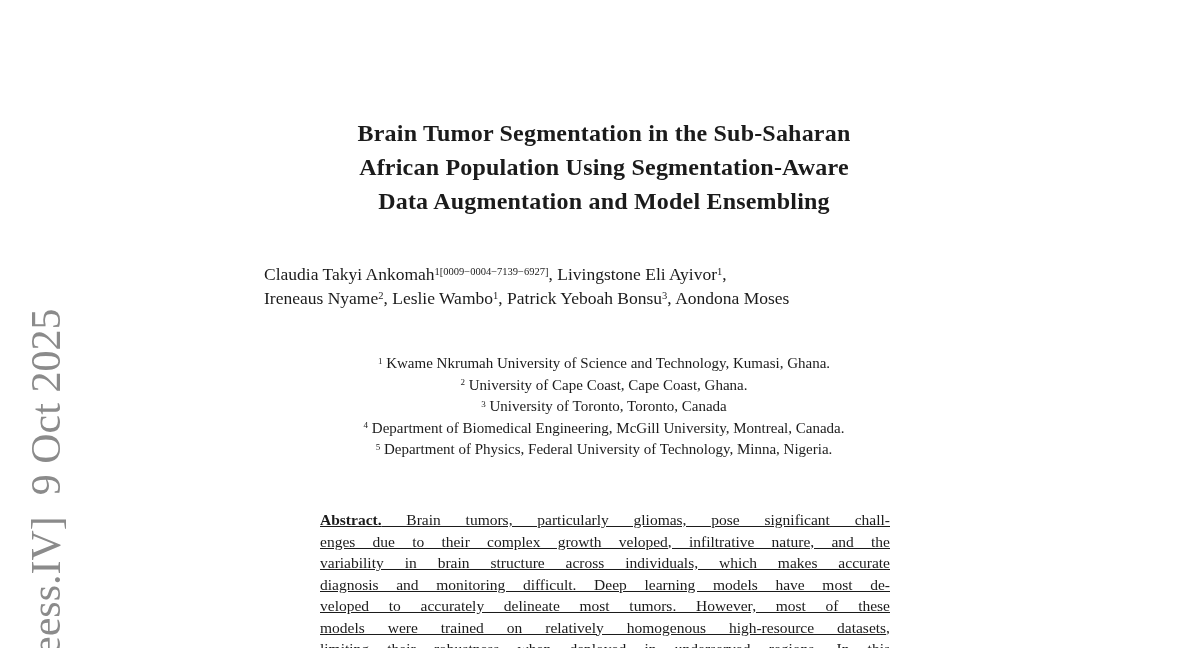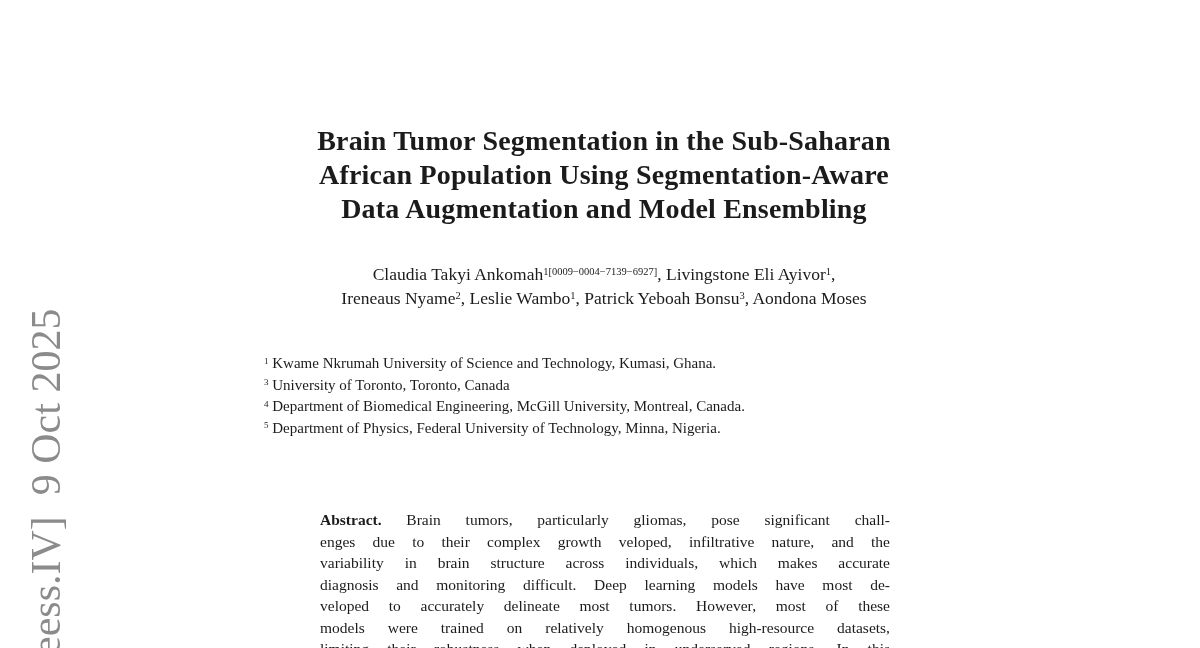--- a/index.html
+++ b/index.html
@@ -31,64 +31,66 @@
 
   .content {
     position: absolute;
     left: 264px;
     top: 0;
     width: 680px;
   }
 
   .title {
     position: absolute;
-    top: 124px;
+    top: 116px;
     left: 0;
     width: 680px;
     margin: 0;
-    font-size: 28px;
+    font-size: 24px;
     font-weight: bold;
     line-height: 34px;
     text-align: center;
     letter-spacing: 0.2px;
   }
 
   .authors {
     position: absolute;
     top: 262px;
     left: 0;
     width: 680px;
     font-size: 17.5px;
     line-height: 24px;
-    text-align: center;
+    text-align: left;
   }
 
   .affils {
     position: absolute;
     top: 353px;
     left: 0;
     width: 680px;
     font-size: 15px;
     line-height: 21.5px;
+    text-align: center;
   }
 
   .abstract {
     position: absolute;
     top: 509px;
     left: 56px;
     width: 570px;
     font-size: 15.5px;
     line-height: 21.5px;
   }
 
   .abs-line {
     text-align: justify;
     text-align-last: justify;
     -moz-text-align-last: justify;
     white-space: normal;
+    text-decoration: underline;
   }
 
   sup {
     font-size: 60%;
     line-height: 0;
     vertical-align: baseline;
     position: relative;
     top: -0.45em;
   }
 
@@ -109,20 +111,21 @@
       <div class="title-line">Data Augmentation and Model Ensembling</div>
     </h1>
 
     <div class="authors">
       <div class="author-line"><span>Claudia Takyi Ankomah</span><sup>1[0009−0004−7139−6927]</sup><span>, Livingstone Eli Ayivor</span><sup>1</sup><span>,</span></div>
       <div class="author-line"><span>Ireneaus Nyame</span><sup>2</sup><span>, Leslie Wambo</span><sup>1</sup><span>, Patrick Yeboah Bonsu</span><sup>3</sup><span>, Aondona Moses</span></div>
     </div>
 
     <div class="affils">
       <div class="affil-line"><sup>1</sup><span>  Kwame Nkrumah University of Science and Technology, Kumasi, Ghana.</span></div>
+      <div class="affil-line"><sup>2</sup><span>  University of Cape Coast, Cape Coast, Ghana.</span></div>
       <div class="affil-line"><sup>3</sup><span>  University of Toronto, Toronto, Canada</span></div>
       <div class="affil-line"><sup>4</sup><span>  Department of Biomedical Engineering, McGill University, Montreal, Canada.</span></div>
       <div class="affil-line"><sup>5</sup><span>  Department of Physics, Federal University of Technology, Minna, Nigeria.</span></div>
     </div>
 
     <div class="abstract">
       <div class="abs-line"><span class="seg-bold">Abstract.</span><span> Brain tumors, particularly gliomas, pose significant chall-</span></div>
       <div class="abs-line"><span>enges due to their complex growth veloped, infiltrative nature, and the</span></div>
       <div class="abs-line"><span>variability in brain structure across individuals, which makes accurate</span></div>
       <div class="abs-line"><span>diagnosis and monitoring difficult. Deep learning models have most de-</span></div>

